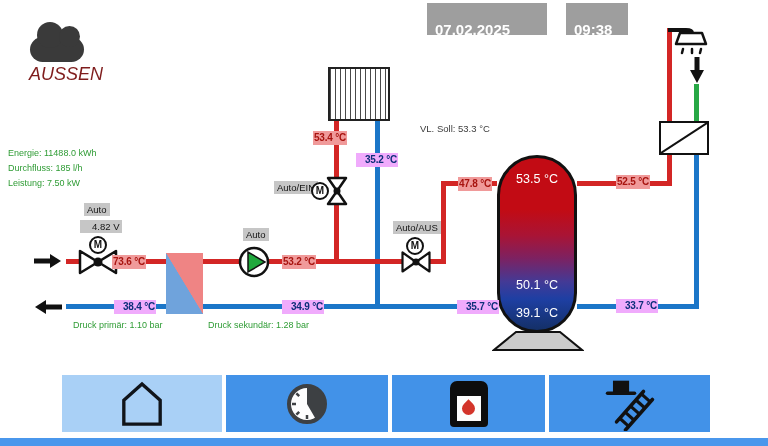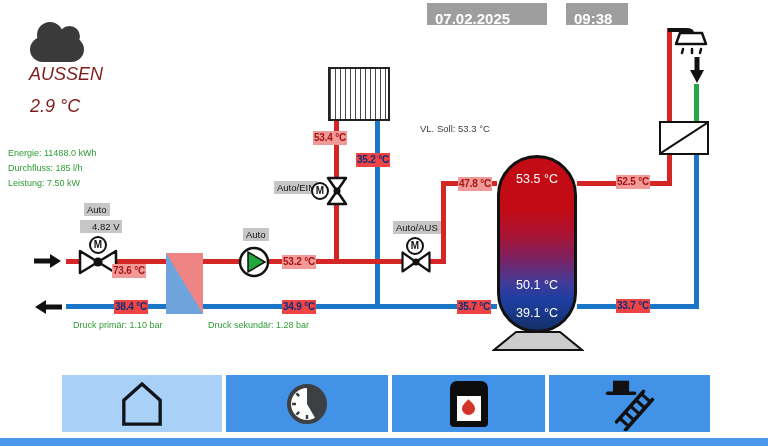--- a/index.html
+++ b/index.html
@@ -8,32 +8,32 @@
   .abs{position:absolute;}
   
   .pipe{position:absolute;}
   .hot{background:#d32625;}
   .cold{background:#1b76c8;}
   .fresh{background:#27a845;}
   
   .temp{position:absolute;width:34px;height:14px;line-height:14px;font-size:10px;
         font-weight:bold;text-align:center;letter-spacing:-0.2px;}
   .temp.hotl{background:#f09a9a;color:#a81410;}
-  .temp.coldl{background:#ef4444;color:#0d2f7a;}
+  .temp.coldl{background:#f0abfc;color:#0d2f7a;padding-left:8px;}
   
   .mode{position:absolute;background:#c6c6c6;color:#141414;font-size:9.5px;
         line-height:13px;padding:0 3px;text-align:center;white-space:nowrap;}
   
   .mcircle{position:absolute;width:18px;height:18px;box-sizing:border-box;border:2px solid #111;
            border-radius:50%;background:#fff;font-size:10px;font-weight:bold;
            text-align:center;line-height:14px;color:#111;}
   .green-text{position:absolute;color:#2f9c35;font-size:9px;white-space:nowrap;}
   
   .graybox{position:absolute;background:#9e9e9e;color:#fff;font-weight:bold;
-           font-size:15px;line-height:22px;height:22px;padding:5px 8px;box-sizing:border-box;}
+           font-size:15px;line-height:22px;height:22px;padding:16px 8px;box-sizing:border-box;}
   
   .cloud{position:absolute;left:30px;top:37px;width:54px;height:25px;background:#3a3a3a;border-radius:13px;}
   .cloud::before{content:"";position:absolute;left:7px;top:-15px;width:26px;height:26px;background:#3a3a3a;border-radius:50%;}
   .cloud::after{content:"";position:absolute;right:4px;top:-11px;width:21px;height:21px;background:#3a3a3a;border-radius:50%;}
   .bigtext{position:absolute;color:#7f1d1d;font-size:18px;font-style:italic;}
   
   .radiator{position:absolute;left:328px;top:67px;width:62px;height:54px;box-sizing:border-box;
             border:2px solid #222;
             background:repeating-linear-gradient(90deg,#4a4a4a 0px,#4a4a4a 1.5px,#ffffff 1.5px,#ffffff 5px);}
   
@@ -62,21 +62,20 @@
 </head>
 <body>
 
 <div id="screen">
 
   <div class="graybox" style="left:427px;top:3px;width:120px;"><span>07.02.2025</span></div>
   <div class="graybox" style="left:566px;top:3px;width:62px;"><span>09:38</span></div>
 
   <div class="cloud"></div>
   <div class="bigtext" style="left:29px;top:64px;">AUSSEN</div>
-  <div class="bigtext" style="left:30px;top:96px;">2.9 °C</div>
 
   <div class="green-text" style="left:8px;top:148px;">Energie: 11488.0 kWh</div>
   <div class="green-text" style="left:8px;top:163px;">Durchfluss: 185 l/h</div>
   <div class="green-text" style="left:8px;top:178px;">Leistung: 7.50 kW</div>
 
   <div class="pipe cold" style="left:66px;top:304px;width:431px;height:5px;"></div>
   <div class="pipe cold" style="left:375px;top:118px;width:5px;height:191px;"></div>
   <div class="pipe cold" style="left:577px;top:304px;width:122px;height:5px;"></div>
   <div class="pipe cold" style="left:694px;top:150px;width:5px;height:159px;"></div>
   <div class="pipe fresh" style="left:694px;top:84px;width:5px;height:40px;"></div>
@@ -155,21 +154,21 @@
   </svg>
   <svg class="abs" style="left:689px;top:56px;" width="16" height="28" viewBox="0 0 16 28">
     <line x1="8" y1="1" x2="8" y2="15" stroke="#111" stroke-width="5"></line>
     <polygon points="1,14 15,14 8,27" fill="#111"></polygon>
   </svg>
 
   <div class="setpoint">VL. Soll: 53.3 °C</div>
 
   <div class="temp hotl" style="left:313px;top:131px;">53.4 °C</div>
   <div class="temp coldl" style="left:356px;top:153px;">35.2 °C</div>
-  <div class="temp hotl" style="left:112px;top:255px;margin-top:9px;">73.6 °C</div>
+  <div class="temp hotl" style="left:112px;top:255px;">73.6 °C</div>
   <div class="temp coldl" style="left:114px;top:300px;">38.4 °C</div>
   <div class="temp hotl" style="left:282px;top:255px;">53.2 °C</div>
   <div class="temp coldl" style="left:282px;top:300px;">34.9 °C</div>
   <div class="temp hotl" style="left:458px;top:177px;">47.8 °C</div>
   <div class="temp coldl" style="left:457px;top:300px;">35.7 °C</div>
   <div class="temp hotl" style="left:616px;top:175px;">52.5 °C</div>
   <div class="temp coldl" style="left:616px;top:299px;">33.7 °C</div>
 
   <div class="green-text" style="left:73px;top:320px;">Druck primär: 1.10 bar</div>
   <div class="green-text" style="left:208px;top:320px;">Druck sekundär: 1.28 bar</div>

